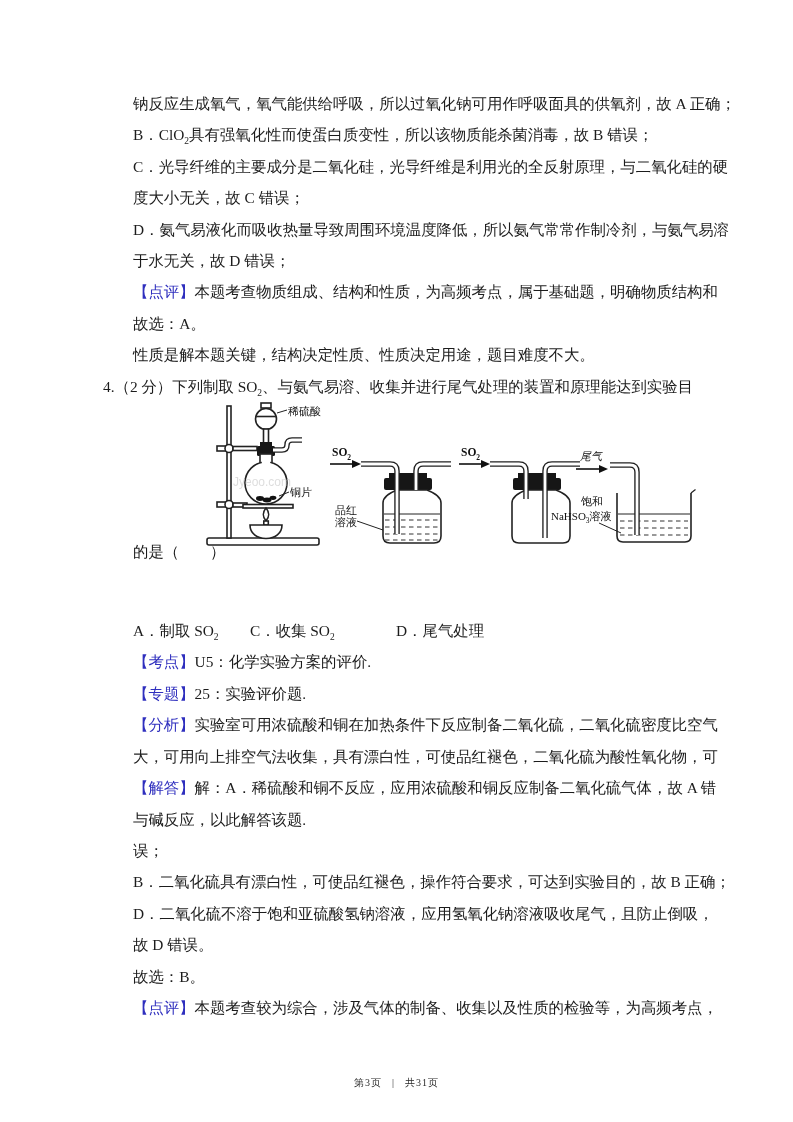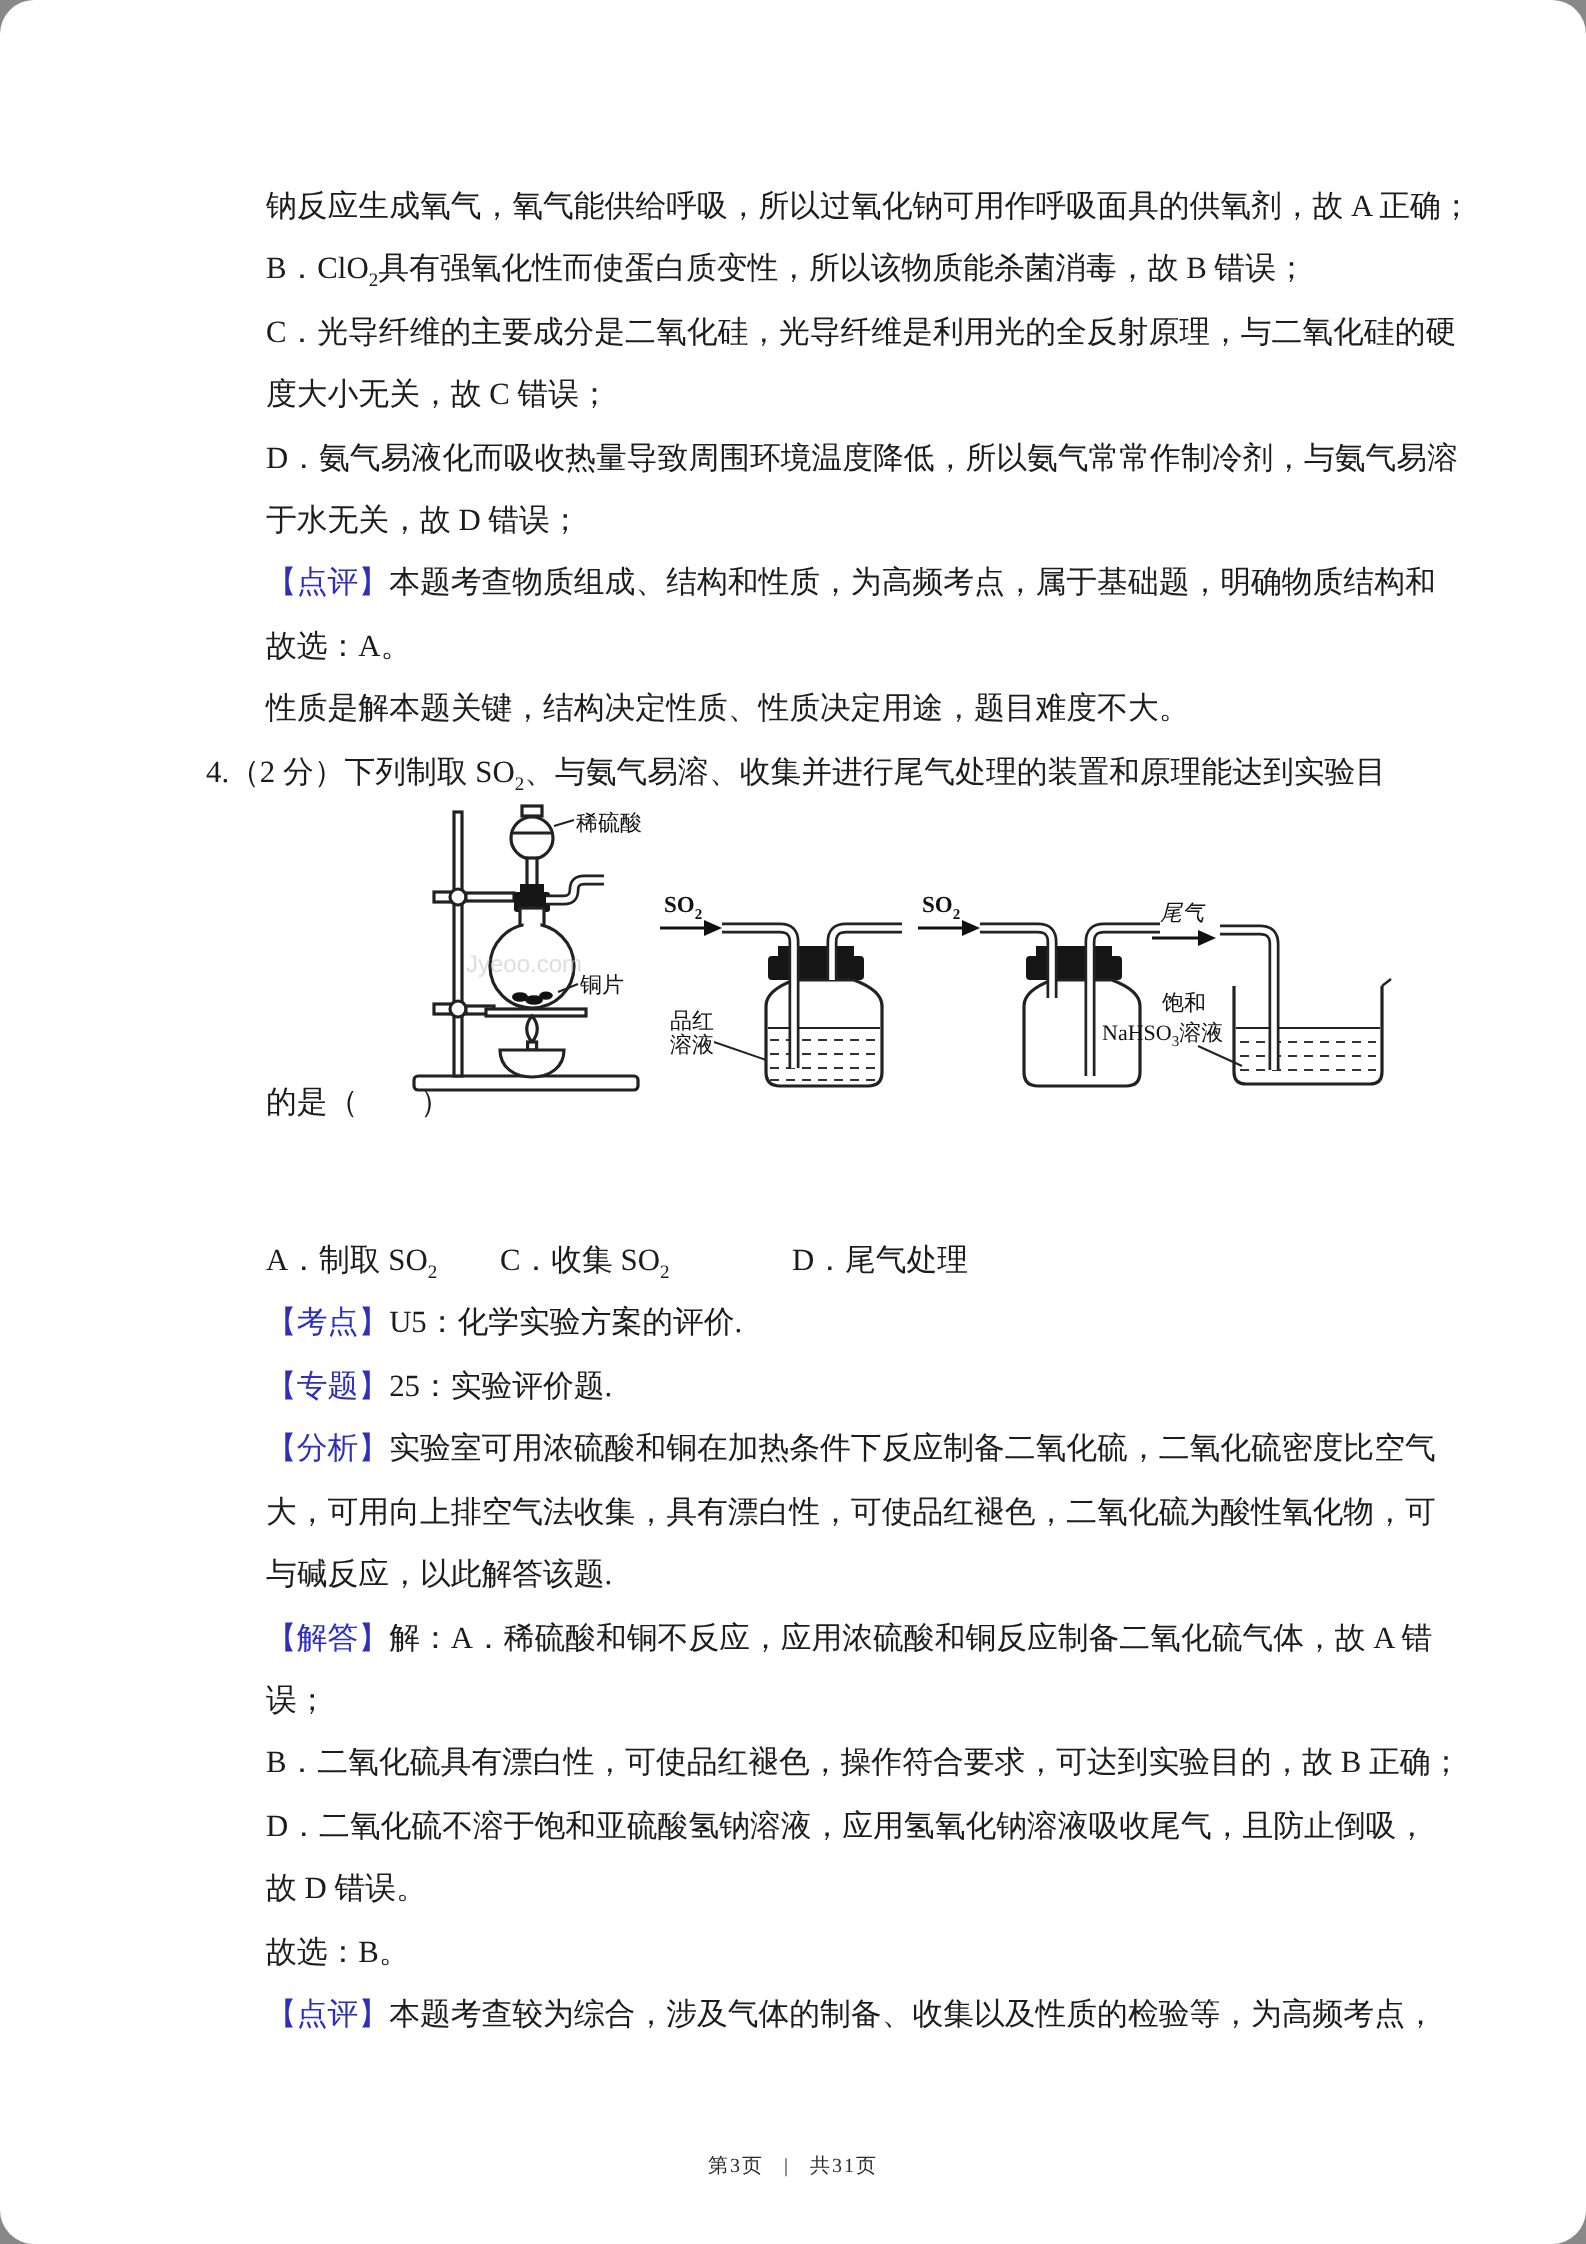--- a/index.html
+++ b/index.html
@@ -5,21 +5,20 @@
   html,body{margin:0;padding:0;background:#888;}
   .page{
     position:relative;
     width:793px;height:1122px;
     background:#ffffff;
     margin:0 auto;
     font-family:"Liberation Serif","DejaVu Serif",serif;
     color:var(--text-color,#1c1c1c);
     font-size:15.4px;
     overflow:hidden;
-    border-radius:17px;
   }
   .content{
     position:absolute;
     top:88px;left:133px;
     width:575px;
   }
   .line{
     line-height:31.4px;
     min-height:31.4px;
     white-space:nowrap;
@@ -211,22 +210,22 @@
   </div>
       <div class="line options" id="options-row" style="display: flex;">
     <span class="option"><span>A．制取 SO</span><sub>2</sub></span>
     <span class="option"><span>C．收集 SO</span><sub>2</sub></span>
     <span class="option"><span>D．尾气处理</span></span>
   </div>
       <div class="line"><span class="blabel">【考点】</span><span>U5：化学实验方案的评价.</span></div>
       <div class="line"><span class="blabel">【专题】</span><span>25：实验评价题.</span></div>
       <div class="line"><span class="blabel">【分析】</span><span>实验室可用浓硫酸和铜在加热条件下反应制备二氧化硫，二氧化硫密度比空气</span></div>
       <div class="line"><span>大，可用向上排空气法收集，具有漂白性，可使品红褪色，二氧化硫为酸性氧化物，可</span></div>
+      <div class="line"><span class="blabel">【解答】</span><span>解：A．稀硫酸和铜不反应，应用浓硫酸和铜反应制备二氧化硫气体，故 A 错</span></div>
       <div class="line"><span>与碱反应，以此解答该题.</span></div>
-      <div class="line"><span class="blabel">【解答】</span><span>解：A．稀硫酸和铜不反应，应用浓硫酸和铜反应制备二氧化硫气体，故 A 错</span></div>
       <div class="line"><span>误；</span></div>
       <div class="line"><span>B．二氧化硫具有漂白性，可使品红褪色，操作符合要求，可达到实验目的，故 B 正确；</span></div>
       <div class="line"><span>D．二氧化硫不溶于饱和亚硫酸氢钠溶液，应用氢氧化钠溶液吸收尾气，且防止倒吸，</span></div>
       <div class="line"><span>故 D 错误。</span></div>
       <div class="line"><span>故选：B。</span></div>
       <div class="line"><span class="blabel">【点评】</span><span>本题考查较为综合，涉及气体的制备、收集以及性质的检验等，为高频考点，</span></div>
     </div>
 
   <div class="footer">
     <span>第3页</span><span>|</span><span>共31页</span>

